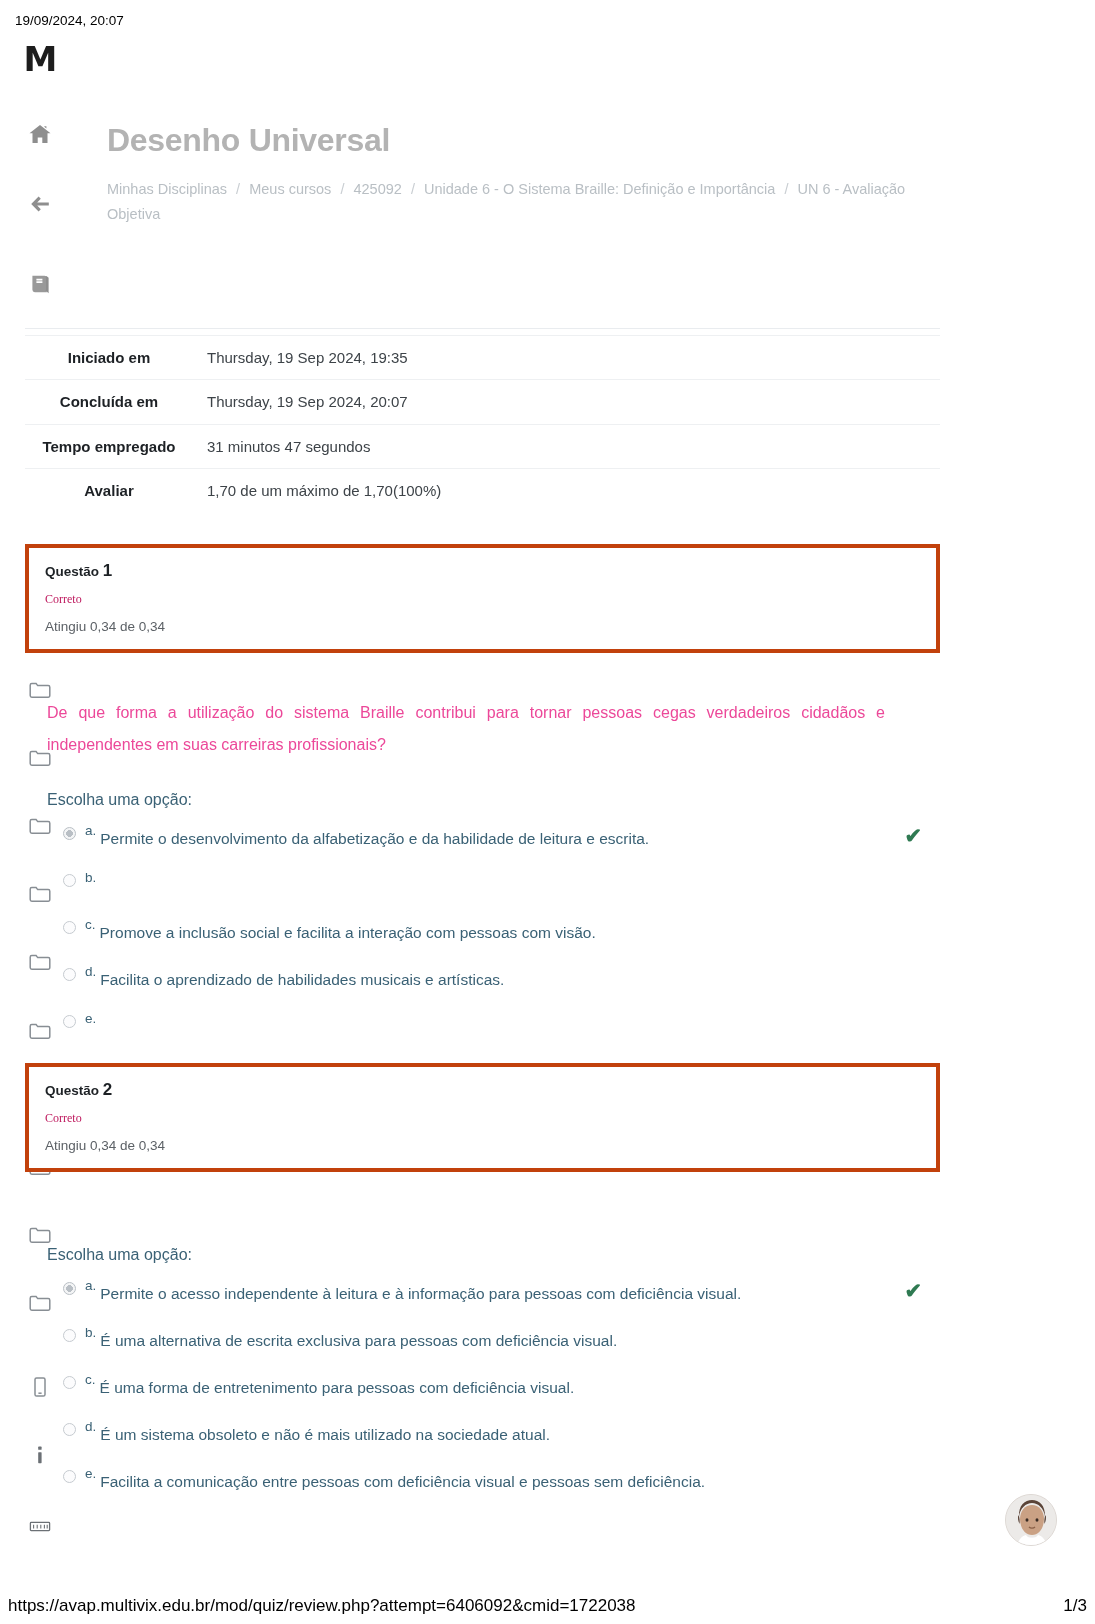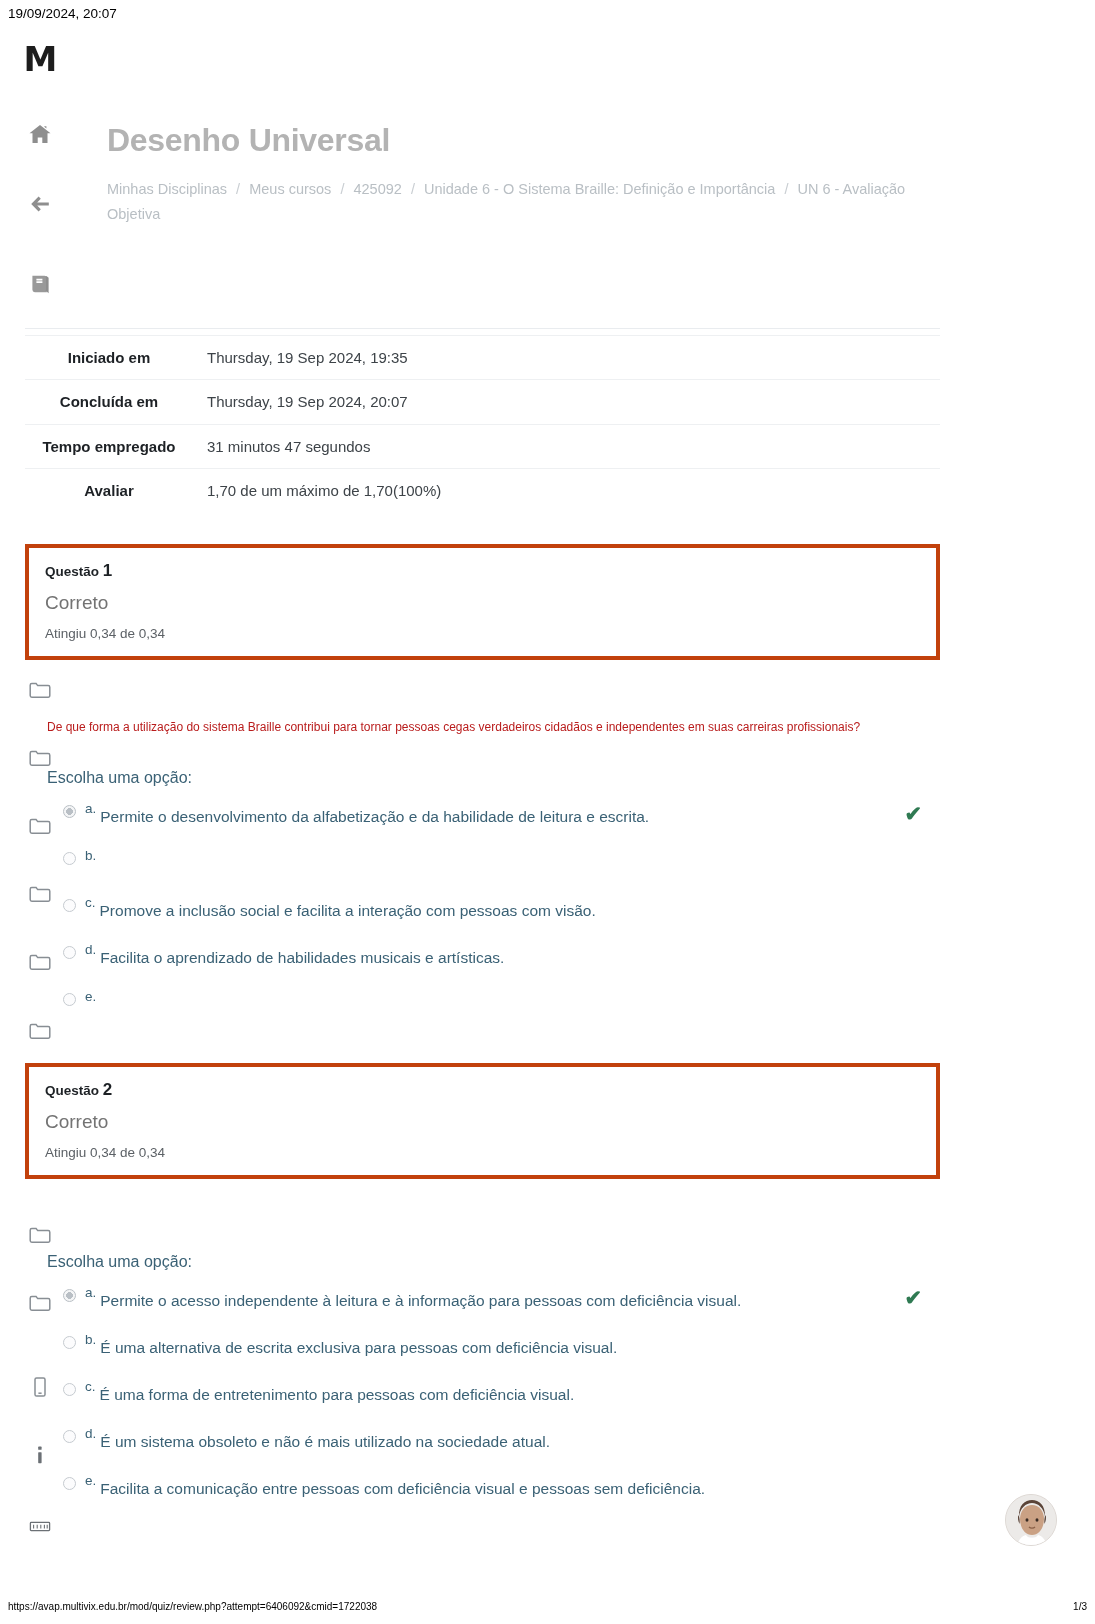--- a/index.html
+++ b/index.html
@@ -13,39 +13,39 @@
   .page {
     position: relative;
     width: 1095px;
     height: 1624px;
     background: #fff;
   }
 
   
   .print-header {
     position: absolute;
-    top: 0; left: 0; right: 0;
+    top: 0; left: 7px; right: 0;
     height: 28px;
     display: flex;
-    align-items: flex-start;
+    align-items: flex-end;
     font-size: 13.5px;
     color: #000;
     padding: 6px 8px 0 8px;
   }
   .print-header .ph-left { width: 300px; text-align: left; }
   .print-header .ph-center { flex: 1; text-align: center; }
   .print-header .ph-right { width: 300px; }
 
   .print-footer {
     position: absolute;
     bottom: 0; left: 0; right: 0;
     height: 30px;
     display: flex;
     align-items: center;
-    font-size: 10px;
+    font-size: 17px;
     color: #000;
     padding: 0 8px 6px 8px;
   }
   .print-footer .pf-left { flex: 1; text-align: left; }
   .print-footer .pf-right { width: 60px; text-align: right; }
 
   
   .rail {
     position: absolute;
     left: 0;
@@ -145,38 +145,38 @@
     padding: 13px 16px 15px 16px;
   }
   .q-no {
     font-size: 13.5px;
     font-weight: 700;
     color: #1d2125;
     margin-bottom: 11px;
   }
   .q-no .num { font-size: 17px; font-weight: 700; }
   .q-state {
-    font-size: 19px;
-    color: #737373;
+    font-size: 12px;
+    color: #be185d;
     margin-bottom: 12px;
+    font-family: Liberation Serif, serif;
   }
   .q-mark {
     font-size: 13.5px;
     color: #5c6166;
   }
   .q-body {
     padding: 44px 24px 0 22px;
   }
   .q-text {
-    font-size: 12px;
-    color: #b91c1c;
+    font-size: 16px;
+    color: #ec4899;
     line-height: 2.0;
     text-align: justify;
     width: 838px;
-    margin-top: 11px;
   }
   .q-prompt {
     font-size: 16px;
     color: #3a6175;
     margin-top: 30px;
   }
   .answers { margin-top: 14px; list-style: none; }
   .ans {
     position: relative;
     display: flex;

